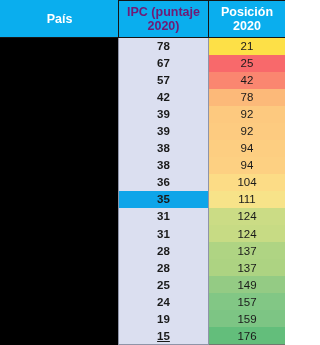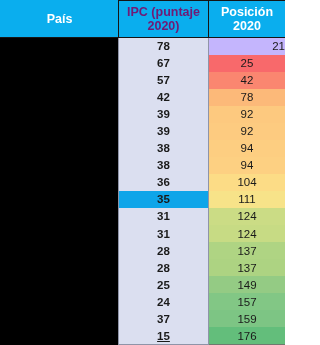--- a/index.html
+++ b/index.html
@@ -96,21 +96,21 @@
       <tr>
         <th class="th-country" style="background: rgb(10, 174, 238); color: rgb(255, 255, 255);">País</th>
         <th class="th-score" style="background: rgb(10, 174, 238); color: #701a75; margin-left: 36px;">IPC (puntaje 2020)</th>
         <th class="th-rank" style="background: rgb(10, 174, 238); color: rgb(255, 255, 255);">Posición 2020</th>
       </tr>
     </thead>
     <tbody id="table-body">
         <tr>
           <td class="cell-country" style="background: rgb(0, 0, 0);"></td>
           <td class="cell-score" style="background: rgb(219, 223, 240);">78</td>
-          <td class="cell-rank" style="background: #c4b5fd; text-align: right;">21</td>
+          <td class="cell-rank" style="background: #fde047;">21</td>
         </tr>
         <tr>
           <td class="cell-country" style="background: rgb(0, 0, 0);"></td>
           <td class="cell-score" style="background: rgb(219, 223, 240);">67</td>
           <td class="cell-rank" style="background: rgb(248, 105, 107);">25</td>
         </tr>
         <tr>
           <td class="cell-country" style="background: rgb(0, 0, 0);"></td>
           <td class="cell-score" style="background: rgb(219, 223, 240);">57</td>
           <td class="cell-rank" style="background: rgb(250, 134, 112);">42</td>
@@ -175,21 +175,21 @@
           <td class="cell-score" style="background: rgb(219, 223, 240);">25</td>
           <td class="cell-rank" style="background: rgb(148, 203, 132);">149</td>
         </tr>
         <tr>
           <td class="cell-country" style="background: rgb(0, 0, 0);"></td>
           <td class="cell-score" style="background: rgb(219, 223, 240);">24</td>
           <td class="cell-rank" style="background: rgb(130, 199, 133);">157</td>
         </tr>
         <tr>
           <td class="cell-country" style="background: rgb(0, 0, 0);"></td>
-          <td class="cell-score" style="background: rgb(219, 223, 240);">37</td>
+          <td class="cell-score" style="background: rgb(219, 223, 240);">19</td>
           <td class="cell-rank" style="background: rgb(125, 197, 132); text-align: center;">159</td>
         </tr>
         <tr>
           <td class="cell-country" style="background: rgb(0, 0, 0);"></td>
           <td class="cell-score" style="background: rgb(219, 223, 240);">15</td>
           <td class="cell-rank" style="background: rgb(99, 190, 123);">176</td>
         </tr>
       </tbody>
   </table>
 </div>

